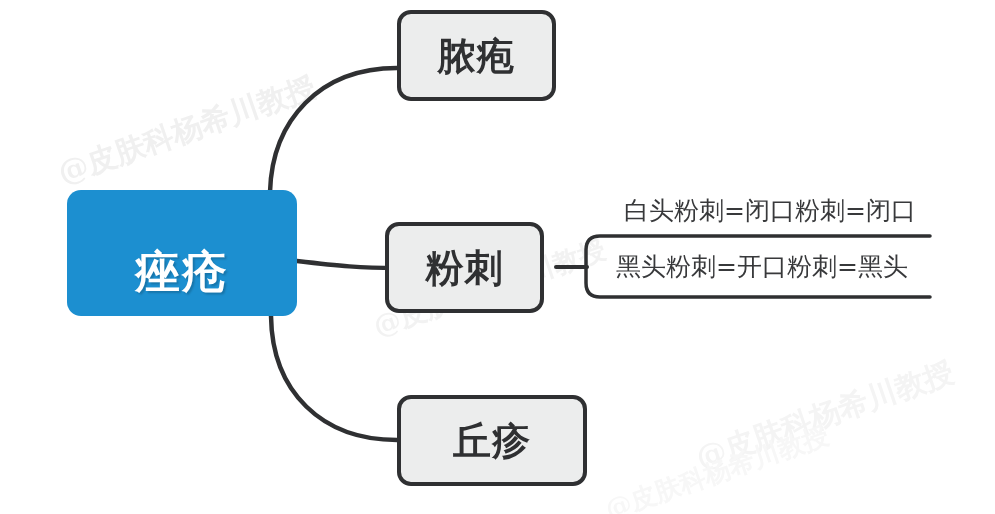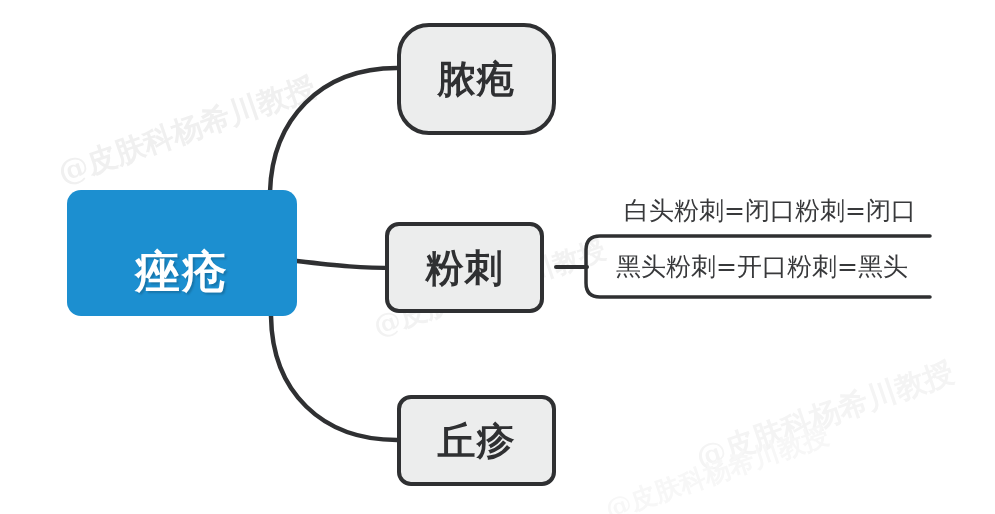--- a/index.html
+++ b/index.html
@@ -112,29 +112,29 @@
 
     <path d="M 556,267 L 587,267" fill="none" stroke="#2f3032" stroke-width="4" stroke-linecap="round"></path>
 
     <path d="M 930,236 L 600,236 Q 586,236 586,250 L 586,283 Q 586,297 600,297 L 930,297" fill="none" stroke="#2f3032" stroke-width="3.5" stroke-linecap="round" stroke-linejoin="round"></path>
   </svg>
 
   <div class="node node-root" style="left:67px; top:190px; width:230px; height:126px;">
     <span class="node-label">痤疮</span>
   </div>
 
-  <div class="node node-branch" style="left:397px; top:23px; width:159px; height:112px;border-radius:32px;">
+  <div class="node node-branch" style="left:397px; top:10px; width:159px; height:91px;">
     <span class="node-label">脓疱</span>
   </div>
 
   <div class="node node-branch" style="left:385px; top:222px; width:159px; height:91px;">
     <span class="node-label">粉刺</span>
   </div>
 
-  <div class="node node-branch" style="left:397px; top:395px; width:159px; height:91px;">
+  <div class="node node-branch" style="left:397px; top:395px; width:190px; height:91px;">
     <span class="node-label">丘疹</span>
   </div>
 
   <div class="leaf-text" style="left:616px; top:254px;">黑头粉刺=开口粉刺=黑头</div>
 
   <div class="leaf-text" style="left:624px; top:198px;">白头粉刺=闭口粉刺=闭口</div>
 
 </div>
 
 </body></html>

